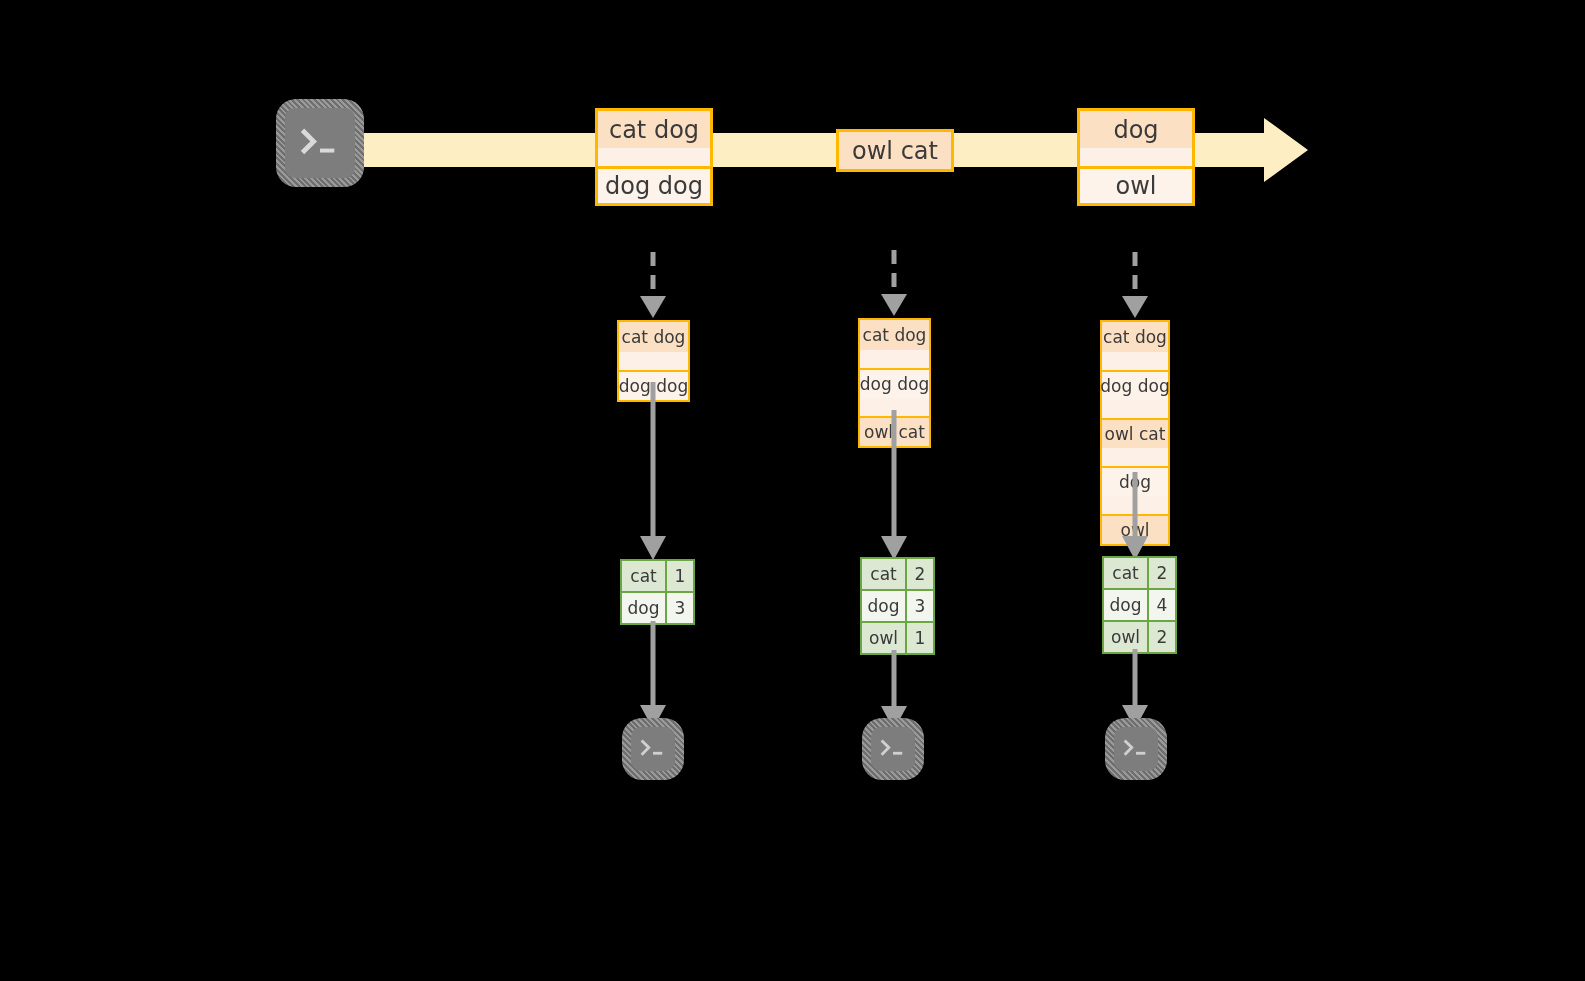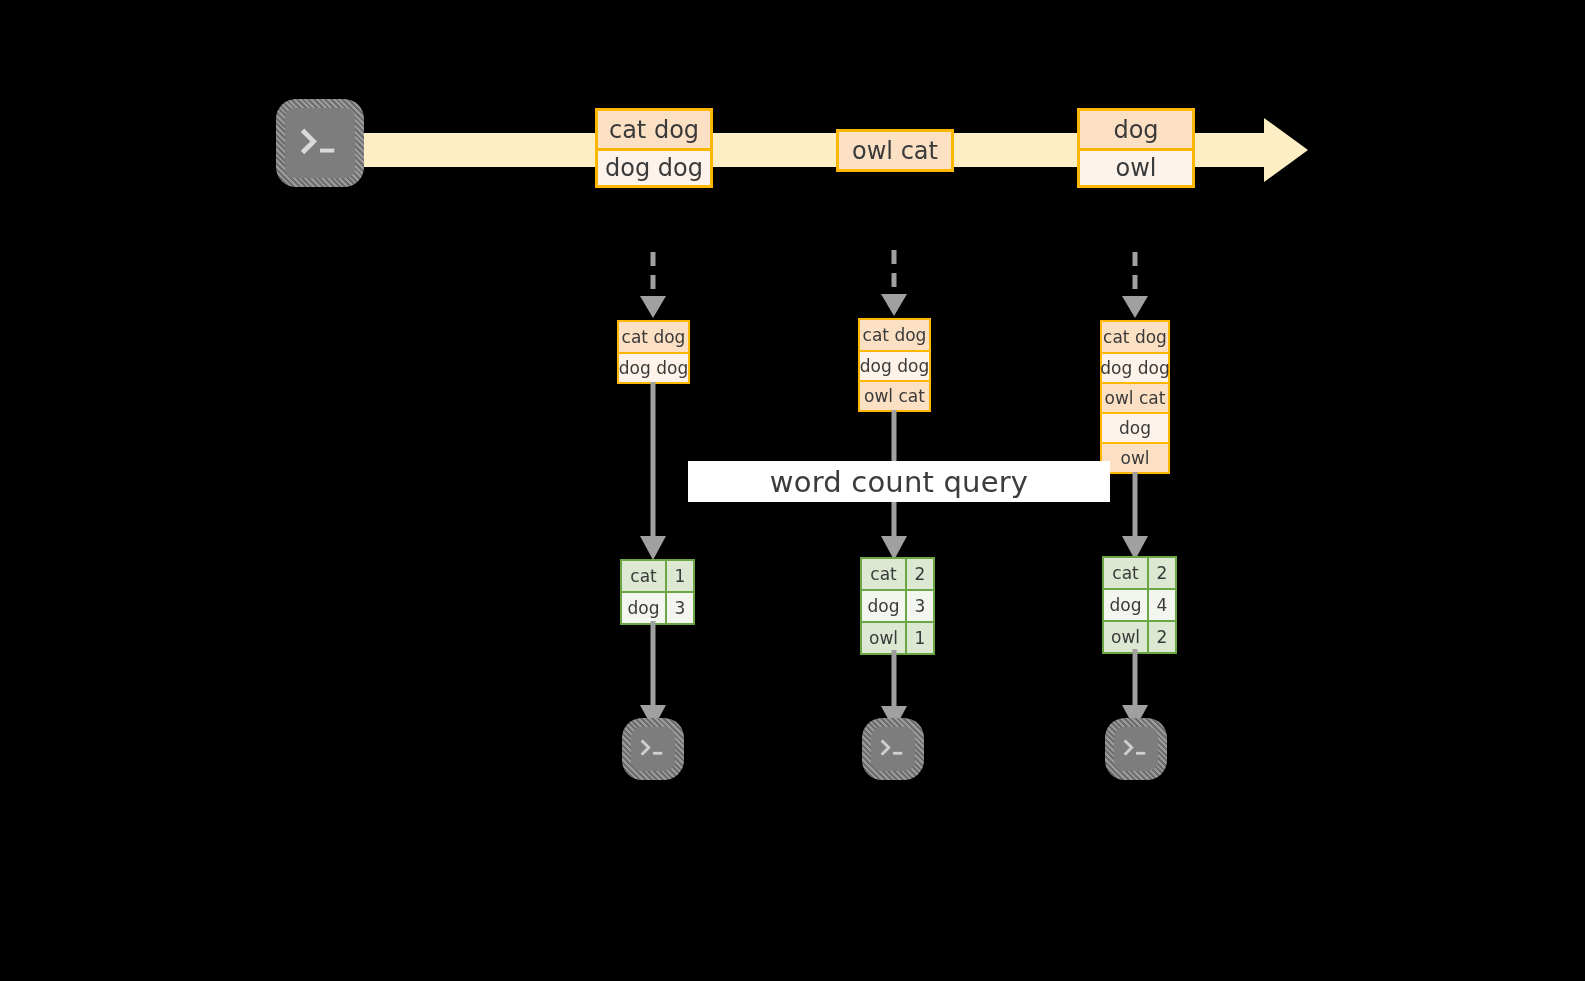--- a/index.html
+++ b/index.html
@@ -84,21 +84,21 @@
   }
   .obox .row {
     box-sizing: border-box;
     display: flex;
     align-items: center;
     justify-content: center;
     white-space: nowrap;
   }
   .obox .row.alt { background: #fce0c4; }
   .obox .row.plain { background: #fdf3ea; }
-  .obox .row + .row { border-top: 3px solid #ffb700; }
+  .obox .row + .row { border-top: 3px solid #ffb700; margin-top: 18px; }
 
   .big-box .row {
     height: 37px;
     font-size: 24px;
   }
   .box-cd { left: 595px; top: 108px; width: 118px; }
   .box-oc { left: 836px; top: 129px; width: 118px; }
   .box-do { left: 1077px; top: 108px; width: 118px; }
 
   .small-box .row {
@@ -234,23 +234,20 @@
   </svg>
   <svg class="conn" style="left:876px; top:410px; width:36px; height:152px;" viewBox="0 0 36 152">
     <line x1="18" y1="0" x2="18" y2="132" stroke="#a0a0a0" stroke-width="5"></line>
     <path d="M5,126 L18,150 L31,126 Z" fill="#a0a0a0"></path>
   </svg>
   <svg class="conn" style="left:1117px; top:472px; width:36px; height:90px;" viewBox="0 0 36 90">
     <line x1="18" y1="0" x2="18" y2="70" stroke="#a0a0a0" stroke-width="5"></line>
     <path d="M5,64 L18,88 L31,64 Z" fill="#a0a0a0"></path>
   </svg>
 
-  <div class="label-band">
-    <span>word count query</span>
-  </div>
 
   <div class="gbox gbox1">
     <div class="grow shade">
       <div class="gcell word">cat</div>
       <div class="gcell num">1</div>
     </div>
     <div class="grow light">
       <div class="gcell word">dog</div>
       <div class="gcell num">3</div>
     </div>

